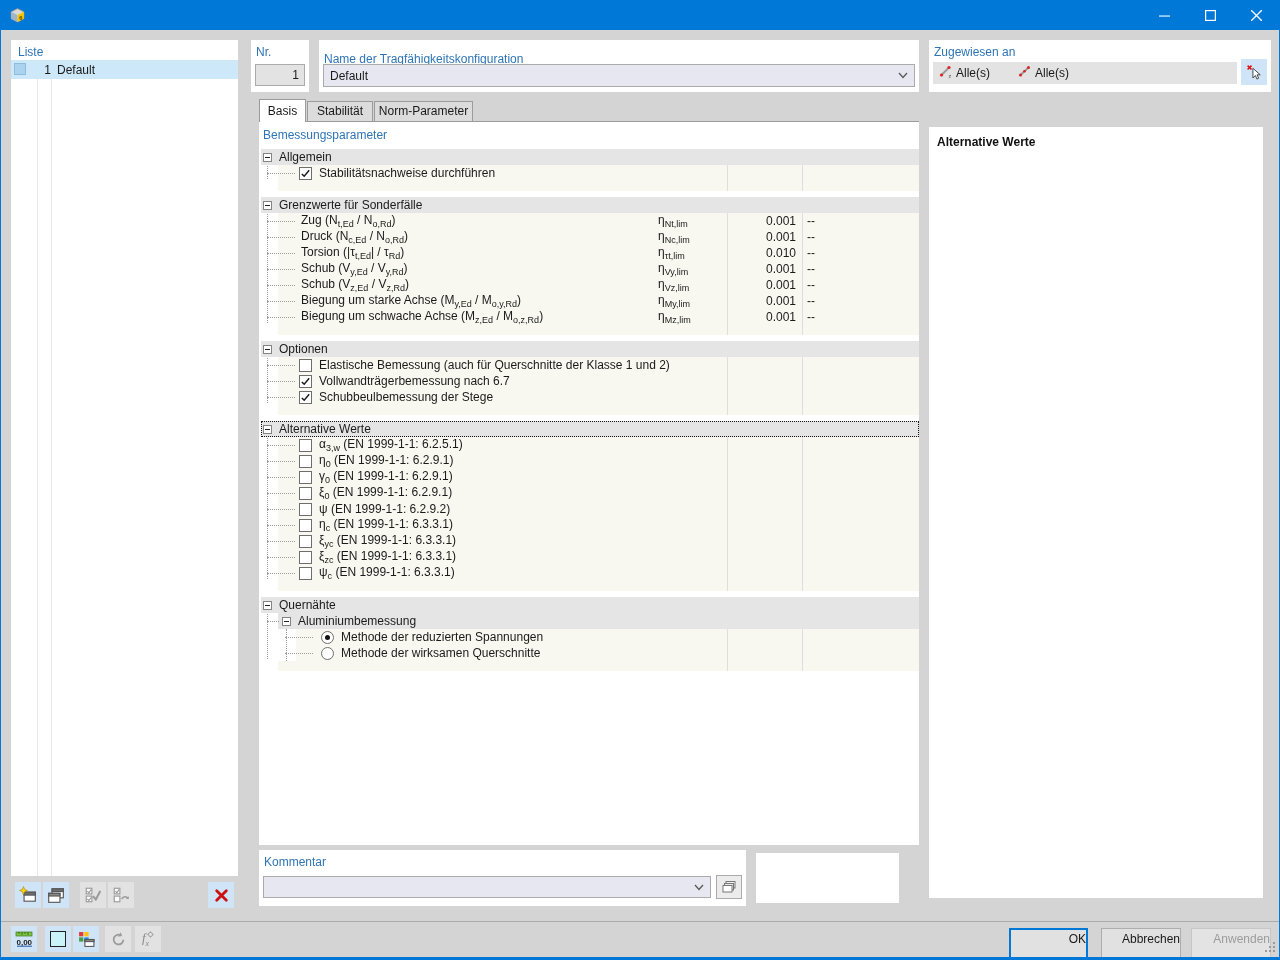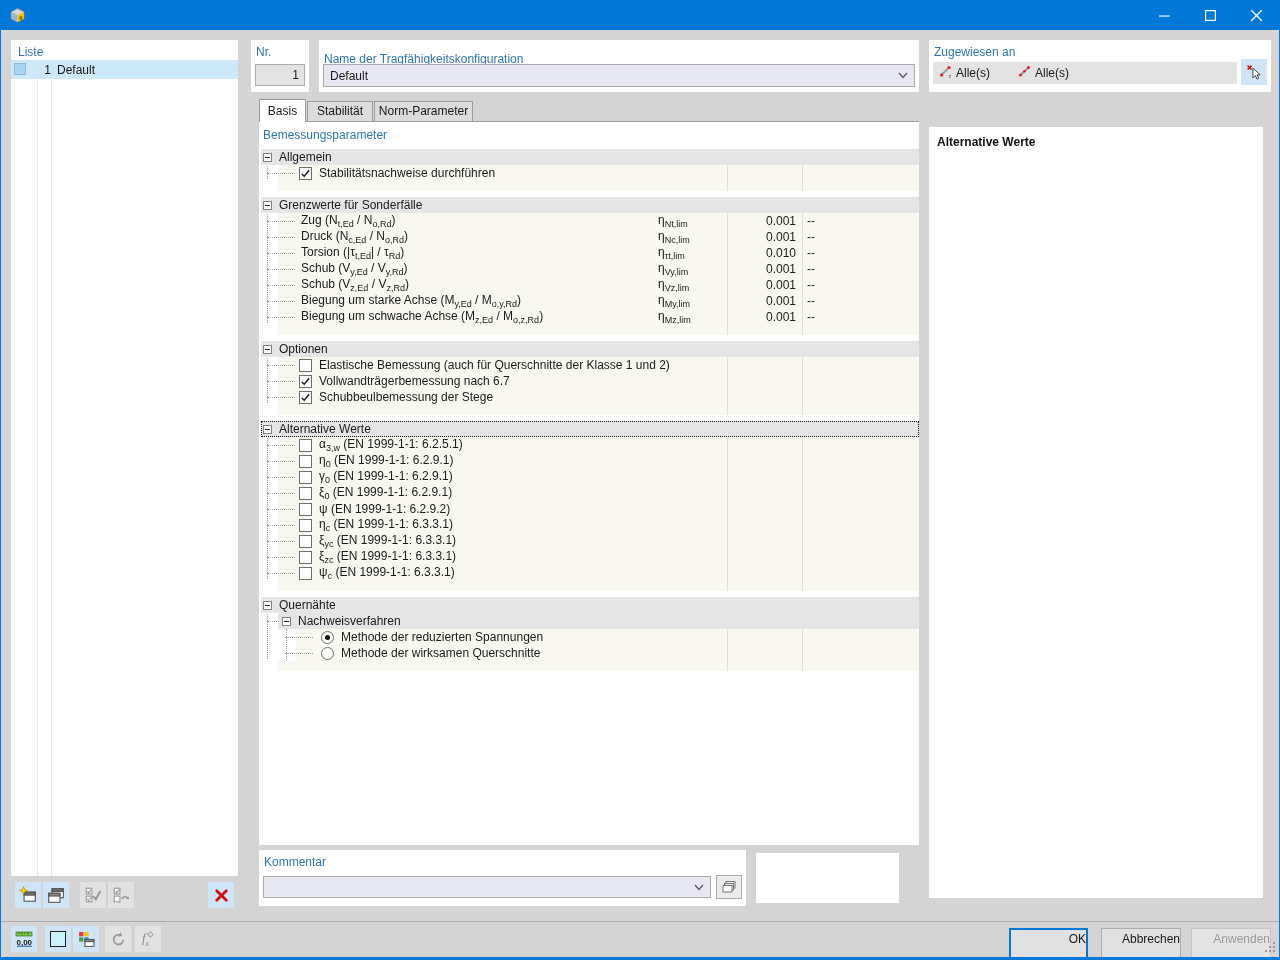--- a/index.html
+++ b/index.html
@@ -424,21 +424,21 @@
         </div>
       </div>
       <div class="psec">
         <div class="sech">
           <span class="expbox"></span>
           <span class="sechl">Quernähte</span>
         </div>
         <div class="secrows">
           <div class="subh">
             <span class="expbox"></span>
-            <span class="sechl">Nachweisverfahren</span>
+            <span class="sechl">Aluminiumbemessung</span>
           </div>
           <div class="prow lvl2">
             <i class="sep" style="left: 431px;"></i>
             <i class="sep" style="left: 506px;"></i>
             <span class="rb on"></span>
             <span class="rowlab">Methode der reduzierten Spannungen</span>
           </div>
           <div class="prow lvl2">
             <i class="sep" style="left: 431px;"></i>
             <i class="sep" style="left: 506px;"></i>

